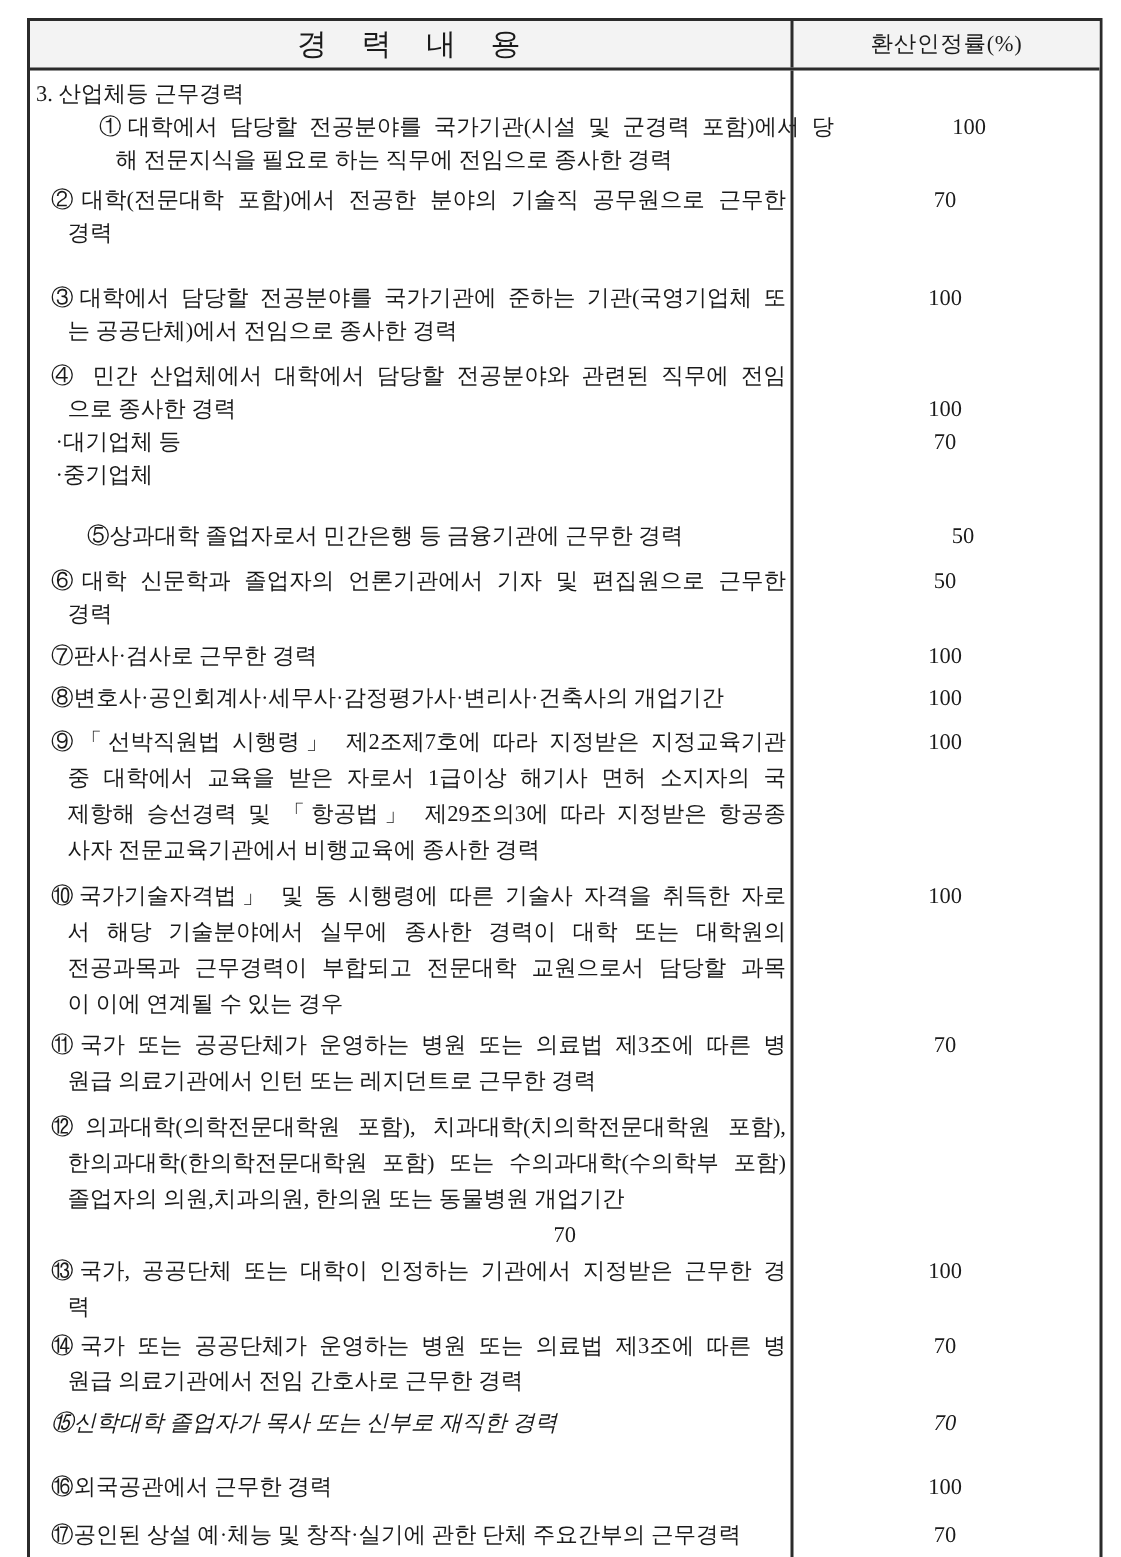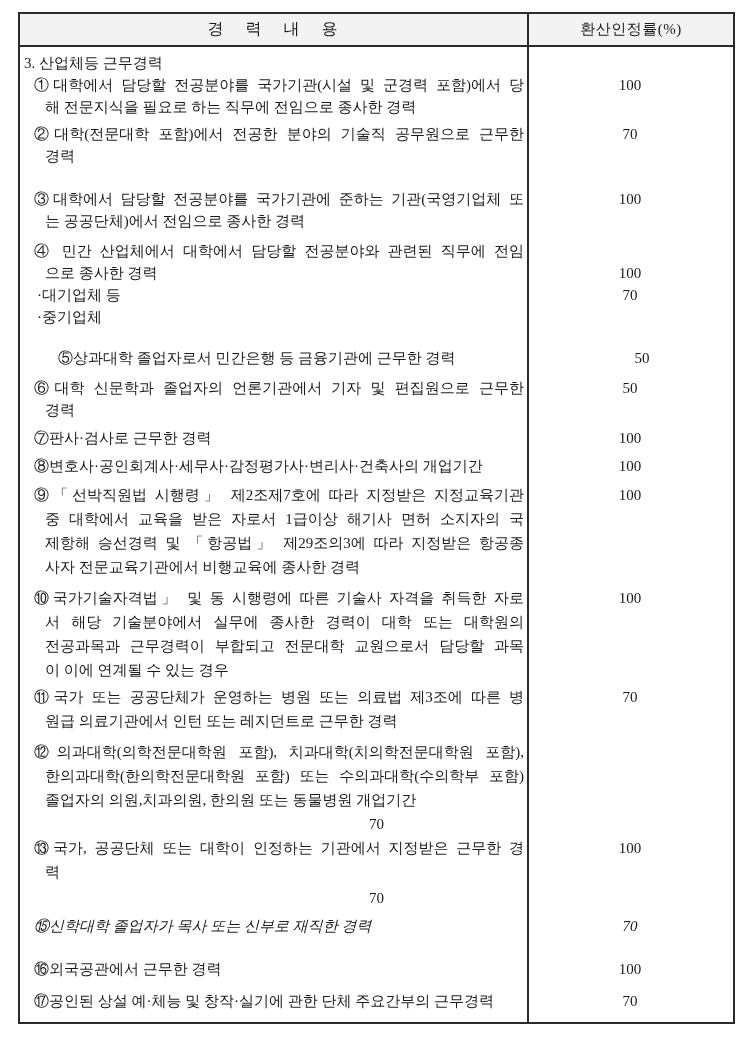--- a/index.html
+++ b/index.html
@@ -31,21 +31,21 @@
     border-bottom: 2px solid #2b2b2b;
     background: #f3f3f3;
   }
   .career-header {
     width: 507px;
     box-sizing: content-box;
     border-right: 2px solid #2b2b2b;
     display: flex;
     align-items: center;
     justify-content: center;
-    font-size: 16px;
+    font-size: 20px;
     letter-spacing: 2px;
     word-spacing: 14px;
   }
   .rate-header {
     flex: 1;
     display: flex;
     align-items: center;
     justify-content: center;
     font-size: 15px;
     letter-spacing: 0.5px;
@@ -100,21 +100,21 @@
     </div>
     <div class="table-body">
       <div class="vline"></div>
 
     <div class="row" style="margin-top: 0px;">
           <div class="career-cell section">
             <div class="line" style="line-height: 22px; height: 22px;">3. 산업체등 근무경력</div>
           </div>
           <div class="rate-cell" style="padding-top: 0px;"></div>
         </div>
-        <div class="row" style="margin-top: 0px;">
+        <div class="row" style="margin-top: 0px; margin-left: 32px;">
           <div class="career-cell">
             <div class="line just" style="line-height: 22px; height: 22px;">①대학에서 담당할 전공분야를 국가기관(시설 및 군경력 포함)에서 당</div>
             <div class="line cont" style="line-height: 22px; height: 22px;">해 전문지식을 필요로 하는 직무에 전임으로 종사한 경력</div>
           </div>
           <div class="rate-cell" style="padding-top: 0px;">
             <div class="rate-value" style="line-height: 22px; height: 22px;">100</div>
           </div>
         </div>
         <div class="row" style="margin-top: 5px;">
           <div class="career-cell">
@@ -223,20 +223,24 @@
         <div class="row" style="margin-top: 0px;">
           <div class="career-cell">
             <div class="line just" style="line-height: 24px; height: 24px;">⑬국가, 공공단체 또는 대학이 인정하는 기관에서 지정받은 근무한 경</div>
             <div class="line cont" style="line-height: 24px; height: 24px;">력</div>
           </div>
           <div class="rate-cell" style="padding-top: 0px;">
             <div class="rate-value" style="line-height: 24px; height: 24px;">100</div>
           </div>
         </div>
         <div class="row" style="margin-top: 3px;">
+          <div class="career-cell">
+            <div class="line just" style="line-height: 23px; height: 23px;">⑭국가 또는 공공단체가 운영하는 병원 또는 의료법 제3조에 따른 병</div>
+            <div class="line cont" style="line-height: 23px; height: 23px;">원급 의료기관에서 전임 간호사로 근무한 경력</div>
+          </div>
           <div class="rate-cell" style="padding-top: 0px;">
             <div class="rate-value" style="line-height: 23px; height: 23px;">70</div>
           </div>
         </div>
         <div class="row" style="margin-top: 5px; font-style: italic;">
           <div class="career-cell">
             <div class="line" style="line-height: 22px; height: 22px;">⑮신학대학 졸업자가 목사 또는 신부로 재직한 경력</div>
           </div>
           <div class="rate-cell" style="padding-top: 0px;">
             <div class="rate-value" style="line-height: 22px; height: 22px;">70</div>

